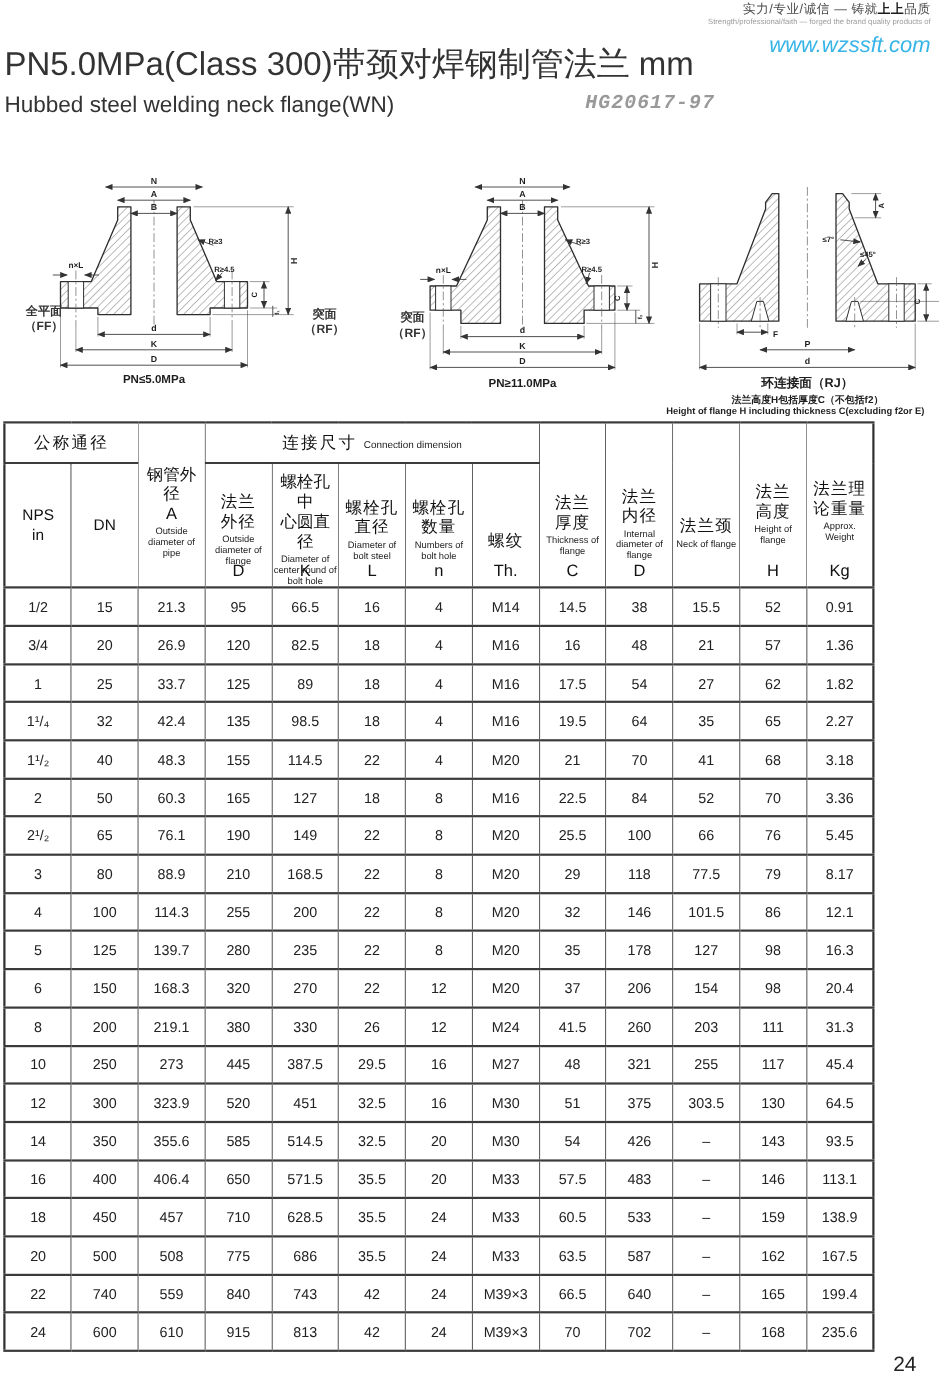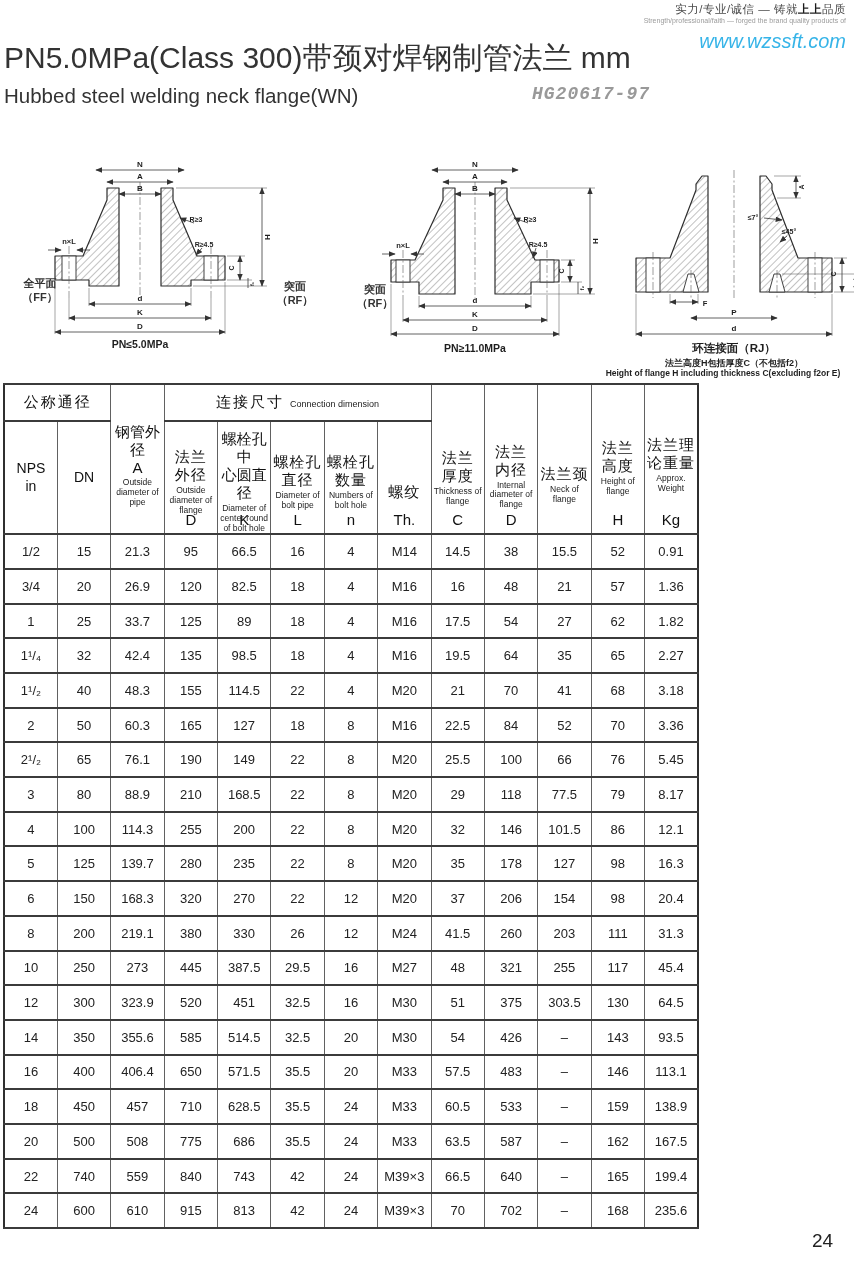--- a/index.html
+++ b/index.html
@@ -27,21 +27,21 @@
   svg .cap{font-size:10.5px;font-weight:bold;fill:#1e1e1e;text-anchor:middle;
            font-family:"Liberation Sans","DejaVu Sans",sans-serif;}
   svg .outline{fill:url(#hatch);stroke:#2e2e2e;stroke-width:1.2;stroke-linejoin:round;}
   svg .dim{stroke:#3a3a3a;stroke-width:.8;fill:none;}
   svg .ext{stroke:#4a4a4a;stroke-width:.5;fill:none;}
   svg .cl{stroke:#5a5a5a;stroke-width:.6;fill:none;stroke-dasharray:8 2.5 2 2.5;}
   svg .hole{fill:#fff;stroke:#2e2e2e;stroke-width:.9;}
   svg .tent{fill:#fff;stroke:#2e2e2e;stroke-width:.9;}
 
   
-  .dtable{position:absolute;left:3px;top:383px;width:696px;border-collapse:collapse;
+  .dtable{position:absolute;left:3px;top:383px;width:792px;border-collapse:collapse;
           table-layout:fixed;border:2.5px solid #2f2f2f;}
   .dtable th,.dtable td{border-left:1px solid #616161;border-right:1px solid #616161;
           border-top:2px solid #3b3b3b;border-bottom:2px solid #3b3b3b;
           padding:0;text-align:center;vertical-align:middle;background:#fff;}
   .dtable thead tr.h1{height:37px;}
   .dtable thead tr.h2{height:108px;}
   .dtable tbody td{height:32.7px;font-size:13px;color:#222;}
   .dtable th{position:relative;font-weight:normal;}
   .grp-cn{font-size:15px;color:#111;letter-spacing:2px;}
   .grp-en{font-size:9px;color:#222;margin-left:6px;letter-spacing:0;}
@@ -336,21 +336,21 @@
             <div class="cn" style="letter-spacing:0">螺栓孔中</div>
             <div class="cn" style="letter-spacing:0">心圆直径</div>
             <div class="en">Diameter of center round of bolt hole</div>
           </div>
           <div class="sym-bottom">K</div>
         </th>
         <th>
           <div class="hcell" style="justify-content:flex-start;padding-top:8px">
             <div class="cn">螺栓孔</div>
             <div class="cn">直径</div>
-            <div class="en">Diameter of bolt pipe</div>
+            <div class="en">Diameter of bolt steel</div>
           </div>
           <div class="sym-bottom">L</div>
         </th>
         <th>
           <div class="hcell" style="justify-content:flex-start;padding-top:8px">
             <div class="cn">螺栓孔</div>
             <div class="cn">数量</div>
             <div class="en">Numbers of bolt hole</div>
           </div>
           <div class="sym-bottom">n</div>

